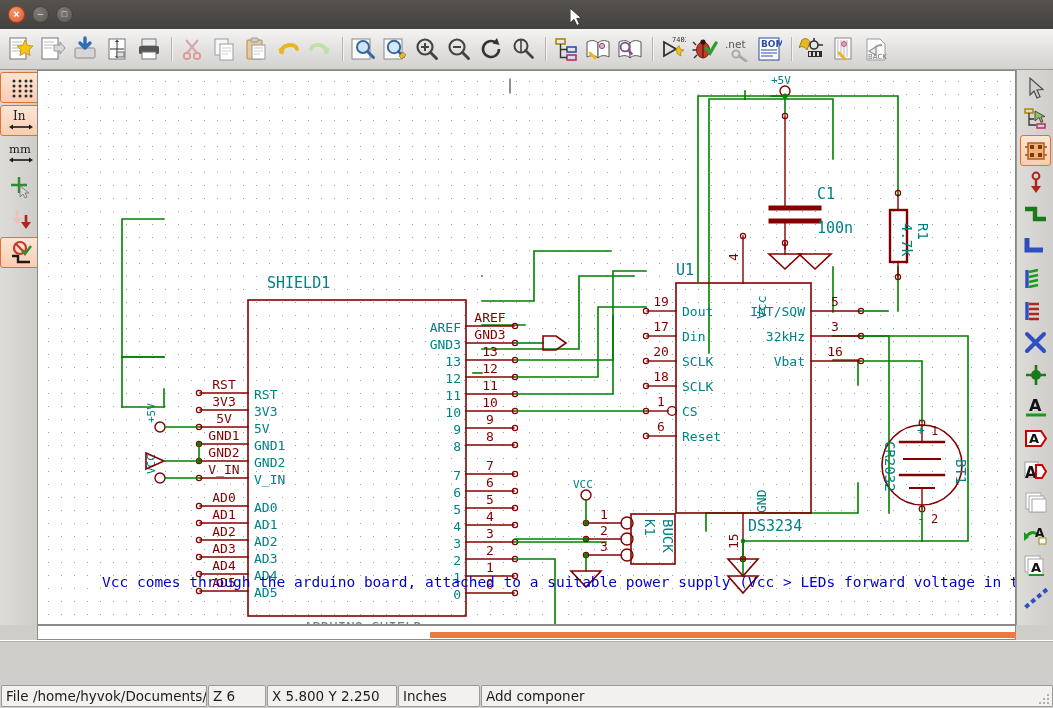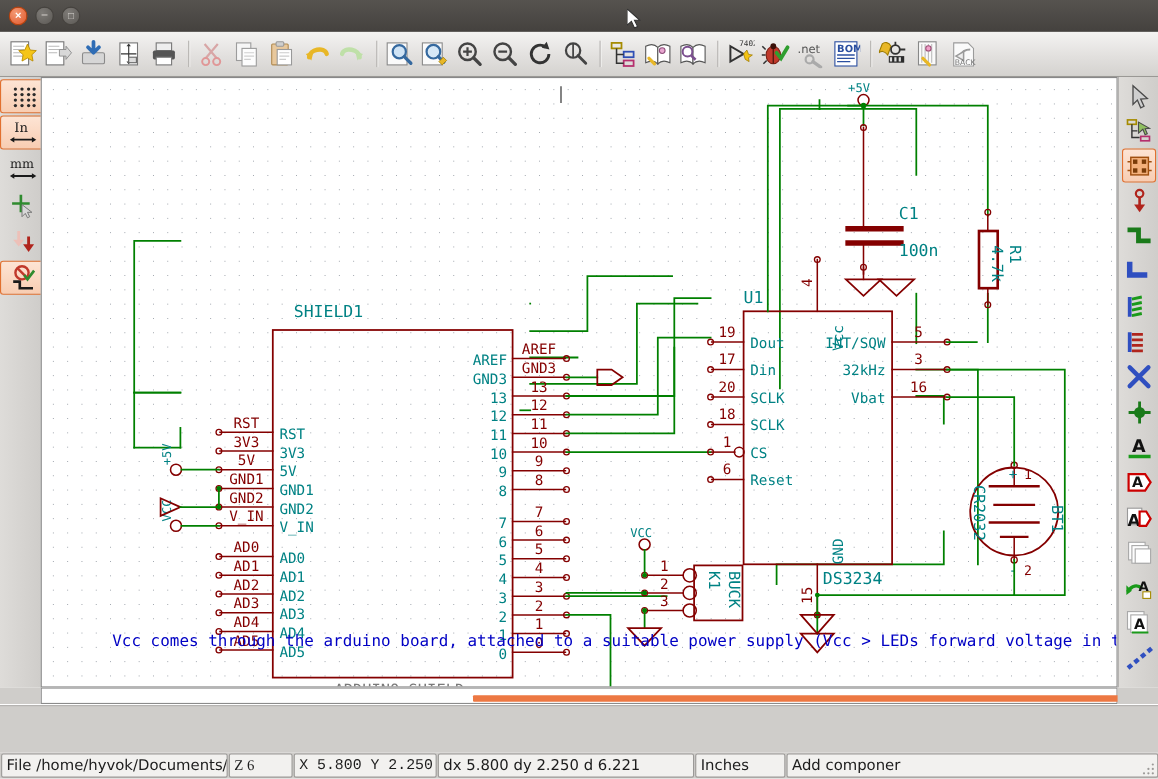--- a/index.html
+++ b/index.html
@@ -877,23 +877,22 @@
     
 
     
     
     
     
   </div>
 
   <div class="statusbar">
     <div class="sfield" style="width:206px;">File /home/hyvok/Documents/Electronics/Aquarium_light_t</div>
-    <div class="sfield" style="width:58px;font-family:Liberation Serif, serif;">Z 6</div>
-    <div class="sfield" style="width:130px;font-family:Liberation Mono, monospace;">X 5.800  Y 2.250</div>
-    <div class="sfield" style="width:233px;">dx 5.800  dy 2.250  d 6.221</div>
+    <div class="sfield" style="width:58px;">Z 6</div>
+    <div class="sfield" style="width:130px;">X 5.800  Y 2.250</div>
     <div class="sfield" style="width:82px;text-align:right;">Inches</div>
     <div class="sfield" style="width:auto;flex:1;">Add componer</div>
     <svg class="grip">
         <g fill="#9b9997">
           <circle cx="11" cy="3" r="1"></circle>
           <circle cx="7" cy="7" r="1"></circle>
           <circle cx="11" cy="7" r="1"></circle>
           <circle cx="3" cy="11" r="1"></circle>
           <circle cx="7" cy="11" r="1"></circle>
           <circle cx="11" cy="11" r="1"></circle>

